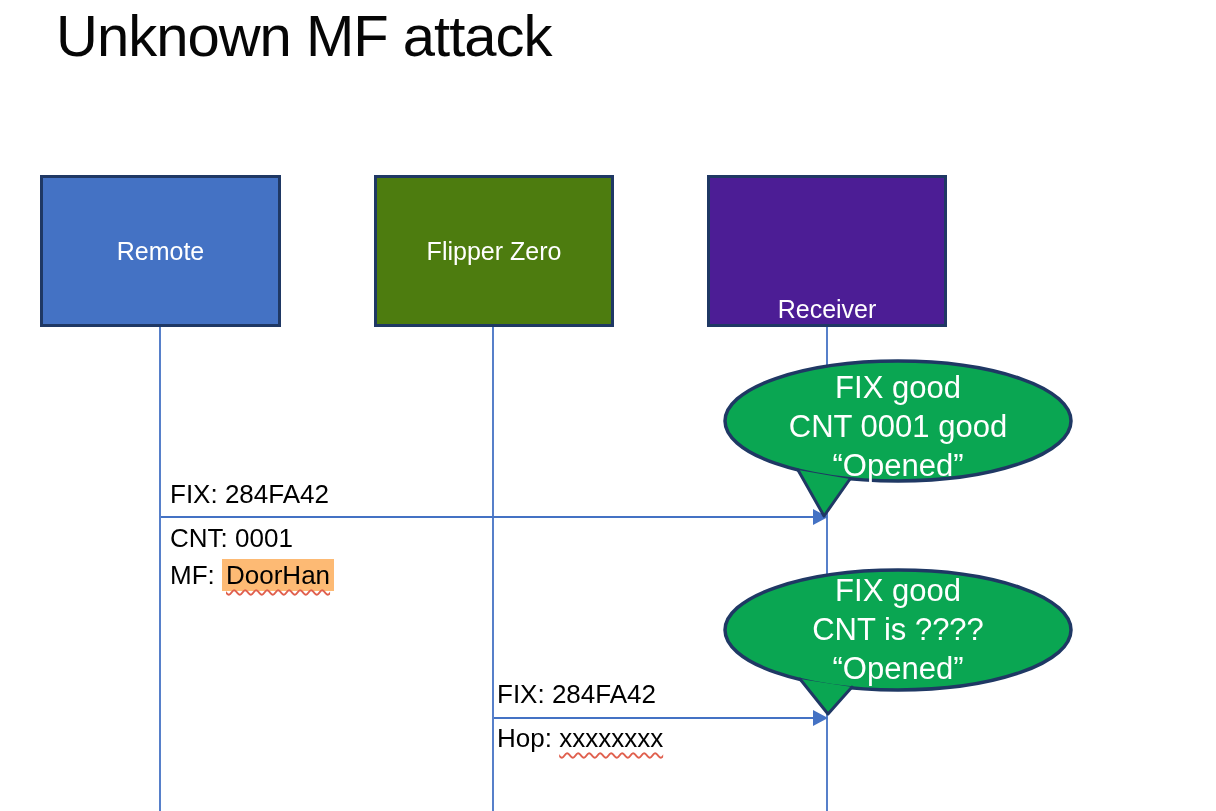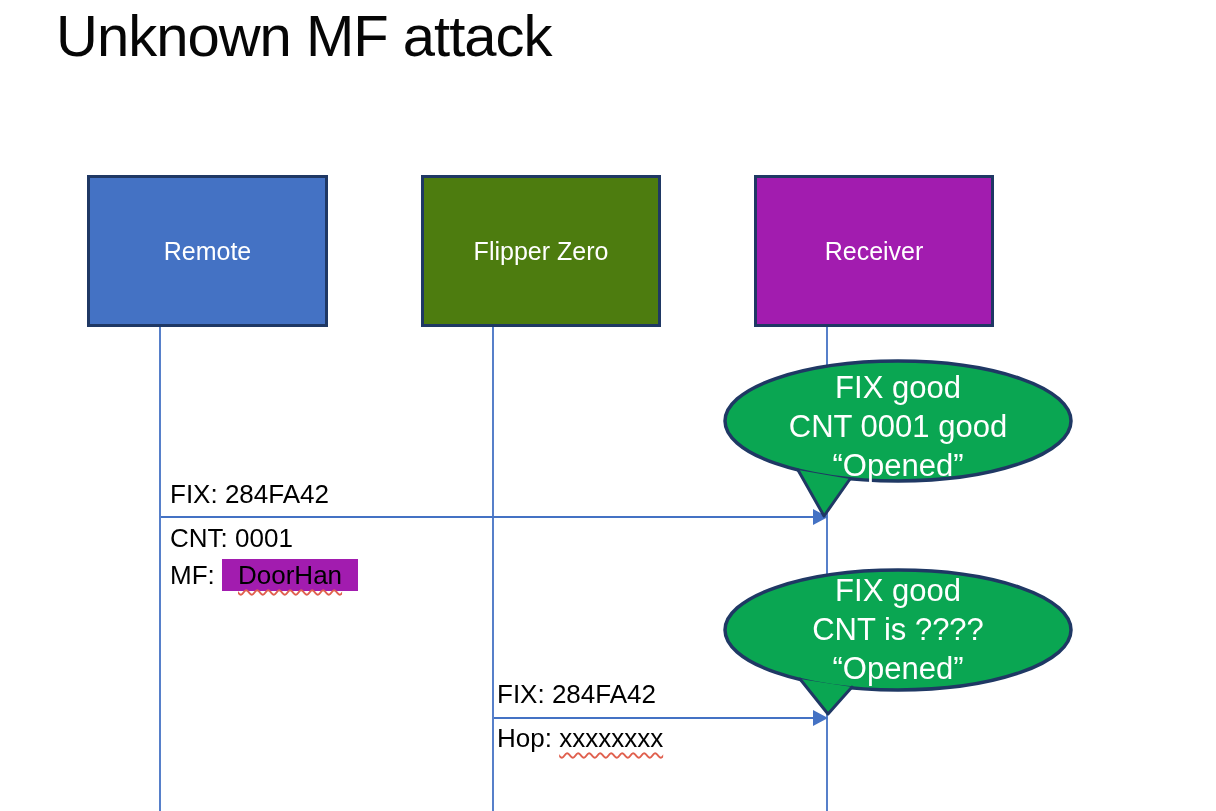--- a/index.html
+++ b/index.html
@@ -7,26 +7,26 @@
          font-family:"Liberation Sans",sans-serif;}
   .title{position:absolute;left:56px;top:2px;font-size:58px;font-weight:300;color:#060606;
          letter-spacing:-1px;white-space:nowrap;}
   .layer{position:absolute;left:0;top:0;}
   .lifeline{stroke:#4472c4;stroke-width:1.8;}
   .msgline{stroke:#4472c4;stroke-width:2;}
   .arrowhead{fill:#4472c4;}
   .bubble{fill:#0aa652;stroke:#1f3864;stroke-width:3.5;}
   .bubble-tail{fill:#0aa652;stroke:#1f3864;stroke-width:3;stroke-linejoin:round;stroke-linecap:round;}
   .actor{position:absolute;top:175px;height:152px;box-sizing:border-box;border:3px solid #1f3864;
-         display:flex;align-items:center;justify-content:center;color:#ffffff;font-size:25px;margin-left:47px;}
+         display:flex;align-items:center;justify-content:center;color:#ffffff;font-size:25px;}
   .actor-remote{left:40px;width:241px;background:#4472c4;}
   .actor-flipper{left:374px;width:240px;background:#4d7c0f;}
-  .actor-receiver{left:707px;width:240px;background:#a21caf;}
+  .actor-receiver{left:707px;width:240px;background:#4c1d95;align-items:flex-end;}
   .label{position:absolute;font-size:26px;color:#000000;white-space:nowrap;line-height:32px;}
-  .hl{background:#a21caf;padding:1px 16px;}
+  .hl{background:#fdba74;padding:1px 4px;}
   .squig{text-decoration-line:underline;text-decoration-style:wavy;text-decoration-color:#e0604e;
          text-decoration-thickness:2px;text-underline-offset:5px;}
   .bubble-text{position:absolute;width:340px;text-align:center;color:#ffffff;font-size:31px;
                line-height:39px;}
 </style>
 </head>
 <body>
 
 <div class="slide">
 

